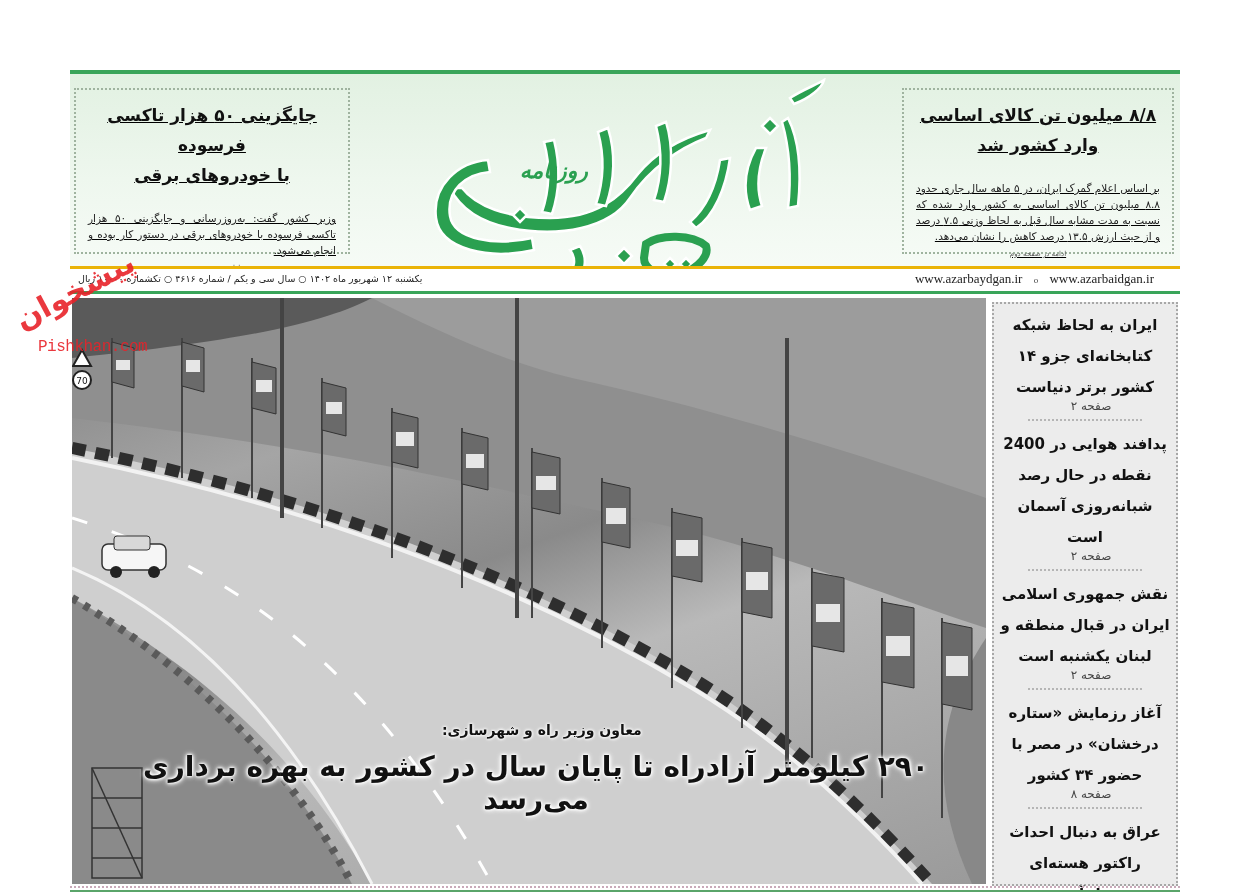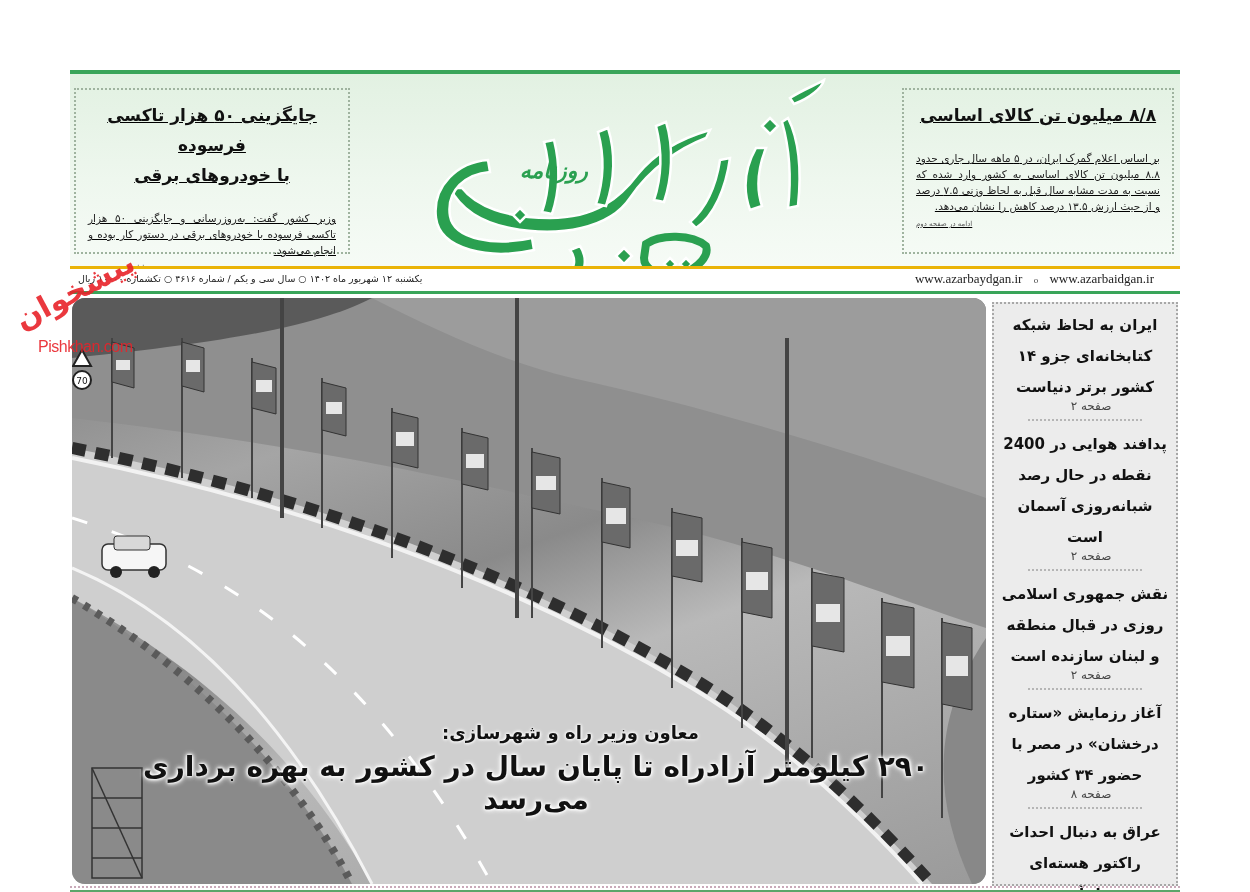--- a/index.html
+++ b/index.html
@@ -22,21 +22,21 @@
   .teaser.right { right: 6px; width: 272px; }
   .teaser.left { left: 4px; width: 276px; }
   .teaser h2 {
     font-family: "DejaVu Sans", sans-serif; font-weight: bold; color: #111;
     font-size: 17px; line-height: 30px; text-align: center;
   }
   .teaser p {
     font-size: 10.5px; line-height: 16px; color: #222; text-align: justify;
     margin-top: 20px; letter-spacing: 0.5px;
   }
-  .teaser .cont { font-size: 7px; color: #555; text-align: left; margin-top: 6px; }
+  .teaser .cont { font-size: 7px; color: #555; text-align: center; margin-top: 6px; }
 
   
   .logo { position: absolute; left: 340px; top: 4px; width: 420px; height: 210px; }
   .logo svg { width: 100%; height: 100%; }
 
   
   .infobar {
     position: absolute; left: 0; top: 196px; width: 1110px; height: 28px;
     border-top: 3px solid #eab308; border-bottom: 3px solid #3aa55a;
     background: #ffffff;
@@ -49,27 +49,26 @@
     position: absolute; right: 26px; top: 2px;
     font-family: Liberation Serif, serif; font-size: 13px; color: #222; margin-left: 12px;
   }
   .infobar .urls .sep { font-size: 9px; margin: 0 8px; color: #444; }
 
   
   .photo {
     position: absolute; left: 2px; top: 228px; width: 914px; height: 586px;
     background: linear-gradient(160deg, #7d7d7d 0%, #a5a5a5 25%, #8a8a8a 45%, #b9b9b9 60%, #9a9a9a 100%);
     overflow: hidden;
-    border-radius: 13px;
   }
   .photo svg { position: absolute; left: 0; top: 0; width: 914px; height: 586px; }
 
   .kicker {
     position: absolute; left: 370px; top: 424px; direction: rtl;
-    font-size: 18px; font-weight: bold; color: #111;
+    font-size: 14px; font-weight: bold; color: #111;
     text-shadow: 0 0 3px #fff, 0 0 3px #fff, 0 0 4px #fff;
   }
   .headline {
     position: absolute; left: 34px; top: 452px; width: 860px; direction: rtl; text-align: center;
     font-size: 28px; font-weight: bold; color: #111;
     text-shadow: 0 0 3px #fff, 0 0 3px #fff, 0 0 5px #fff, 0 0 6px #fff;
   }
 
   
   .sidebar {
@@ -101,33 +100,34 @@
     position: absolute; left: 38px; top: 266px; width: 120px; height: 96px;
   }
   .wm-fa {
     position: absolute; left: 0; top: 0; width: 100px; text-align: center;
     font-size: 30px; color: #e8232a; font-weight: bold; direction: rtl;
     transform: rotate(-28deg); transform-origin: center;
     opacity: 0.9;
   }
   .wm-en {
     position: absolute; left: 0; top: 72px;
-    font-family: Liberation Sans, sans-serif; font-size: 16px; color: #e8232a; letter-spacing: -0.5px;
+    font-family: Liberation Mono, monospace; font-size: 16px; color: #e8232a; letter-spacing: -0.5px;
     opacity: 0.9;
   }
 </style>
 </head>
 <body>
 
 <div class="page">
 
   <div class="masthead">
 
     <div class="teaser right">
       <h2>۸/۸ میلیون تن کالای اساسی</h2>
+      <h2>وارد کشور شد</h2>
       <p>بر اساس اعلام گمرک ایران، در ۵ ماهه سال جاری حدود ۸.۸ میلیون تن کالای اساسی به کشور وارد شده که نسبت به مدت مشابه سال قبل به لحاظ وزنی ۷.۵ درصد و از حیث ارزش ۱۳.۵ درصد کاهش را نشان می‌دهد.</p>
       <div class="cont">ادامه در صفحه دوم</div>
     </div>
 
     <div class="logo">
       <svg viewBox="0 0 420 210">
         <g fill="#2aa050" stroke="#ffffff" stroke-width="2.5">
 
           <path d="M380 20 C392 12, 408 6, 414 2 C412 10, 400 20, 384 26 Z"></path>
 
@@ -273,21 +273,21 @@
       <h3>ایران به لحاظ شبکه کتابخانه‌ای جزو ۱۴ کشور برتر دنیاست</h3>
       <div class="pg">صفحه ۲</div>
     </div>
     <div class="side-sep"></div>
     <div class="side-item">
       <h3>پدافند هوایی در 2400 نقطه در حال رصد شبانه‌روزی آسمان است</h3>
       <div class="pg">صفحه ۲</div>
     </div>
     <div class="side-sep"></div>
     <div class="side-item">
-      <h3>نقش جمهوری اسلامی روزی در قبال منطقه و لبنان سازنده است</h3>
+      <h3>نقش جمهوری اسلامی ایران در قبال منطقه و لبنان یکشنبه است</h3>
       <div class="pg">صفحه ۲</div>
     </div>
     <div class="side-sep"></div>
     <div class="side-item">
       <h3>آغاز رزمایش «ستاره درخشان» در مصر با حضور ۳۴ کشور</h3>
       <div class="pg">صفحه ۸</div>
     </div>
     <div class="side-sep"></div>
     <div class="side-item">
       <h3>عراق به دنبال احداث راکتور هسته‌ای صلح‌آمیز</h3>

